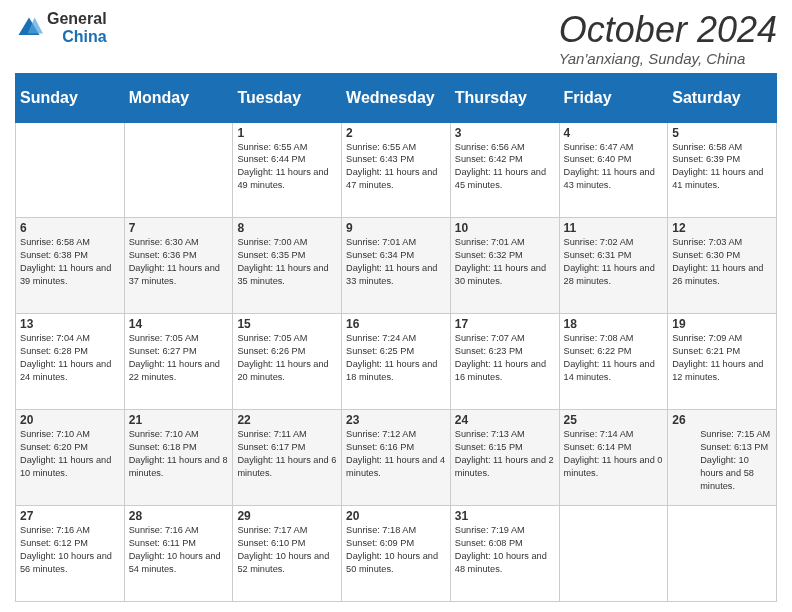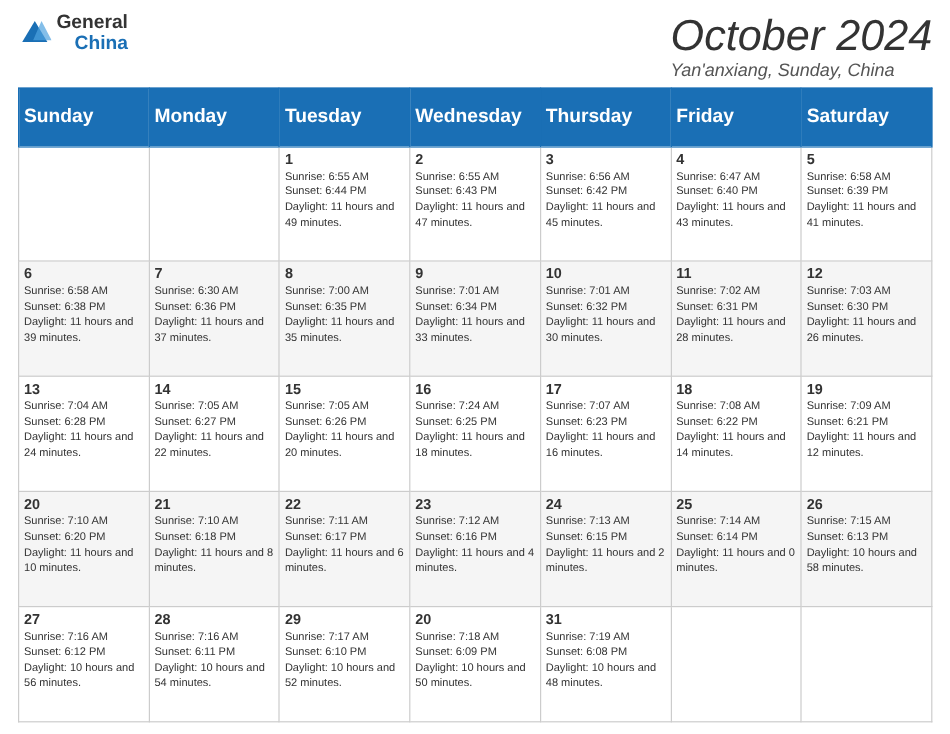--- a/index.html
+++ b/index.html
@@ -294,21 +294,21 @@
 Daylight: 11 hours and 2 minutes.</div>
           </td>
           <td>
             <span class="day-number">25</span>
             <div class="day-info" style="white-space: pre-line;">Sunrise: 7:14 AM
 Sunset: 6:14 PM
 Daylight: 11 hours and 0 minutes.</div>
           </td>
           <td>
             <span class="day-number">26</span>
-            <div class="day-info" style="white-space: pre-line;">Sunrise: 7:15 AM
+            <div class="day-info" style="white-space: pre-line; margin-left: 28px;">Sunrise: 7:15 AM
 Sunset: 6:13 PM
 Daylight: 10 hours and 58 minutes.</div>
           </td>
         </tr>
         <tr>
           <td>
             <span class="day-number">27</span>
             <div class="day-info" style="white-space: pre-line;">Sunrise: 7:16 AM
 Sunset: 6:12 PM
 Daylight: 10 hours and 56 minutes.</div>

